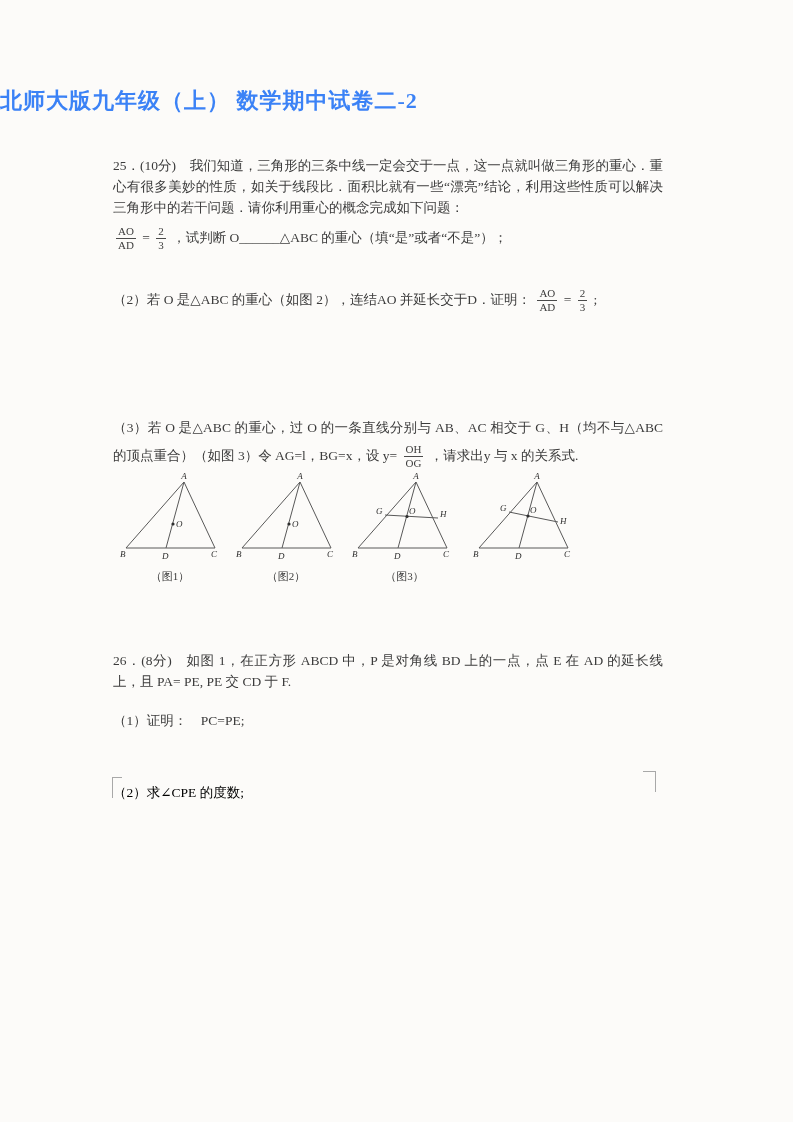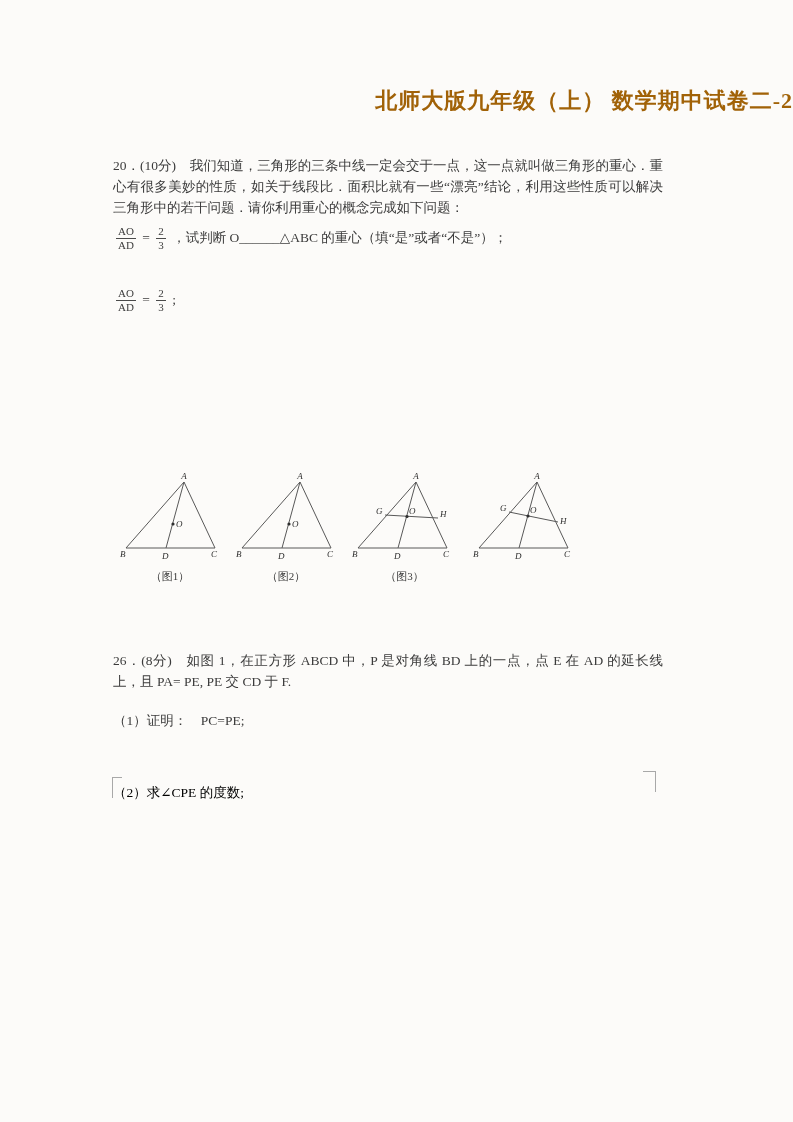--- a/index.html
+++ b/index.html
@@ -7,22 +7,22 @@
   body {
     background:#f2f1ef;
     font-family:"Liberation Serif","DejaVu Serif",serif;
   }
   .page {
     position:relative; width:793px; height:1122px;
     background:#fcfbf9; overflow:hidden;
   }
   .title {
     position:absolute; top:86px; left:0; width:100%;
-    text-align:right; font-size:22px; font-weight:700;
-    color:#a16207; letter-spacing:1px;
+    text-align:left; font-size:22px; font-weight:700;
+    color:#3b82f6; letter-spacing:1px;
   }
   .para {
     position:absolute; left:113px; width:550px;
     font-size:13.5px; line-height:21px; color:#3b3b3b;
     text-align:justify;
   }
   .intro25 { top:155px; }
   .p25-1 { top:222px; line-height:26px; }
   .p25-2 { top:284px; line-height:26px; }
   .p25-3 { top:416px; line-height:24px; }
@@ -54,36 +54,42 @@
     border-right:1px solid #a8a8a8; border-top:1px solid #a8a8a8;
   }
 </style>
 </head>
 <body>
 
 <div class="page">
 
   <h1 class="title">北师大版九年级（上） 数学期中试卷二-2</h1>
 
-  <p class="para intro25">20．(10分)　我们知道，三角形的三条中线一定会交于一点，这一点就叫做三角形的重心．重心有很多美妙的性质，如关于线段比．面积比就有一些“漂亮”结论，利用这些性质可以解决三角形中的若干问题．请你利用重心的概念完成如下问题：</p>
+  <p class="para intro25">25．(10分)　我们知道，三角形的三条中线一定会交于一点，这一点就叫做三角形的重心．重心有很多美妙的性质，如关于线段比．面积比就有一些“漂亮”结论，利用这些性质可以解决三角形中的若干问题．请你利用重心的概念完成如下问题：</p>
 
   <p class="para p25-1">
     <span class="frac"><span class="num">AO</span><span class="den">AD</span></span>
     <span>=</span>
     <span class="frac"><span class="num">2</span><span class="den">3</span></span>
     <span>，试判断 O______△ABC 的重心（填“是”或者“不是”）；</span>
   </p>
 
   <p class="para p25-2">
+    <span>（2）若 O 是△ABC 的重心（如图 2），连结AO 并延长交于D．证明：</span>
     <span class="frac"><span class="num">AO</span><span class="den">AD</span></span>
     <span>=</span>
     <span class="frac"><span class="num">2</span><span class="den">3</span></span>
     <span>;</span>
   </p>
 
+  <p class="para p25-3">
+    <span>（3）若 O 是△ABC 的重心，过 O 的一条直线分别与 AB、AC 相交于 G、H（均不与△ABC 的顶点重合）（如图 3）令 AG=l，BG=x，设 y=</span>
+    <span class="frac"><span class="num">OH</span><span class="den">OG</span></span>
+    <span>，请求出y 与 x 的关系式.</span>
+  </p>
 
   <div class="figrow">
 
     <figure class="fig">
       <svg viewBox="0 0 100 92" width="100" height="92">
         <polygon class="tri" points="64,10 6,76 95,76"></polygon>
         <line class="tri" x1="64" y1="10" x2="46" y2="76"></line>
         <circle class="dot" cx="53" cy="52" r="1.6"></circle>
         <text x="64" y="7" text-anchor="middle">A</text>
         <text x="0" y="85">B</text>

